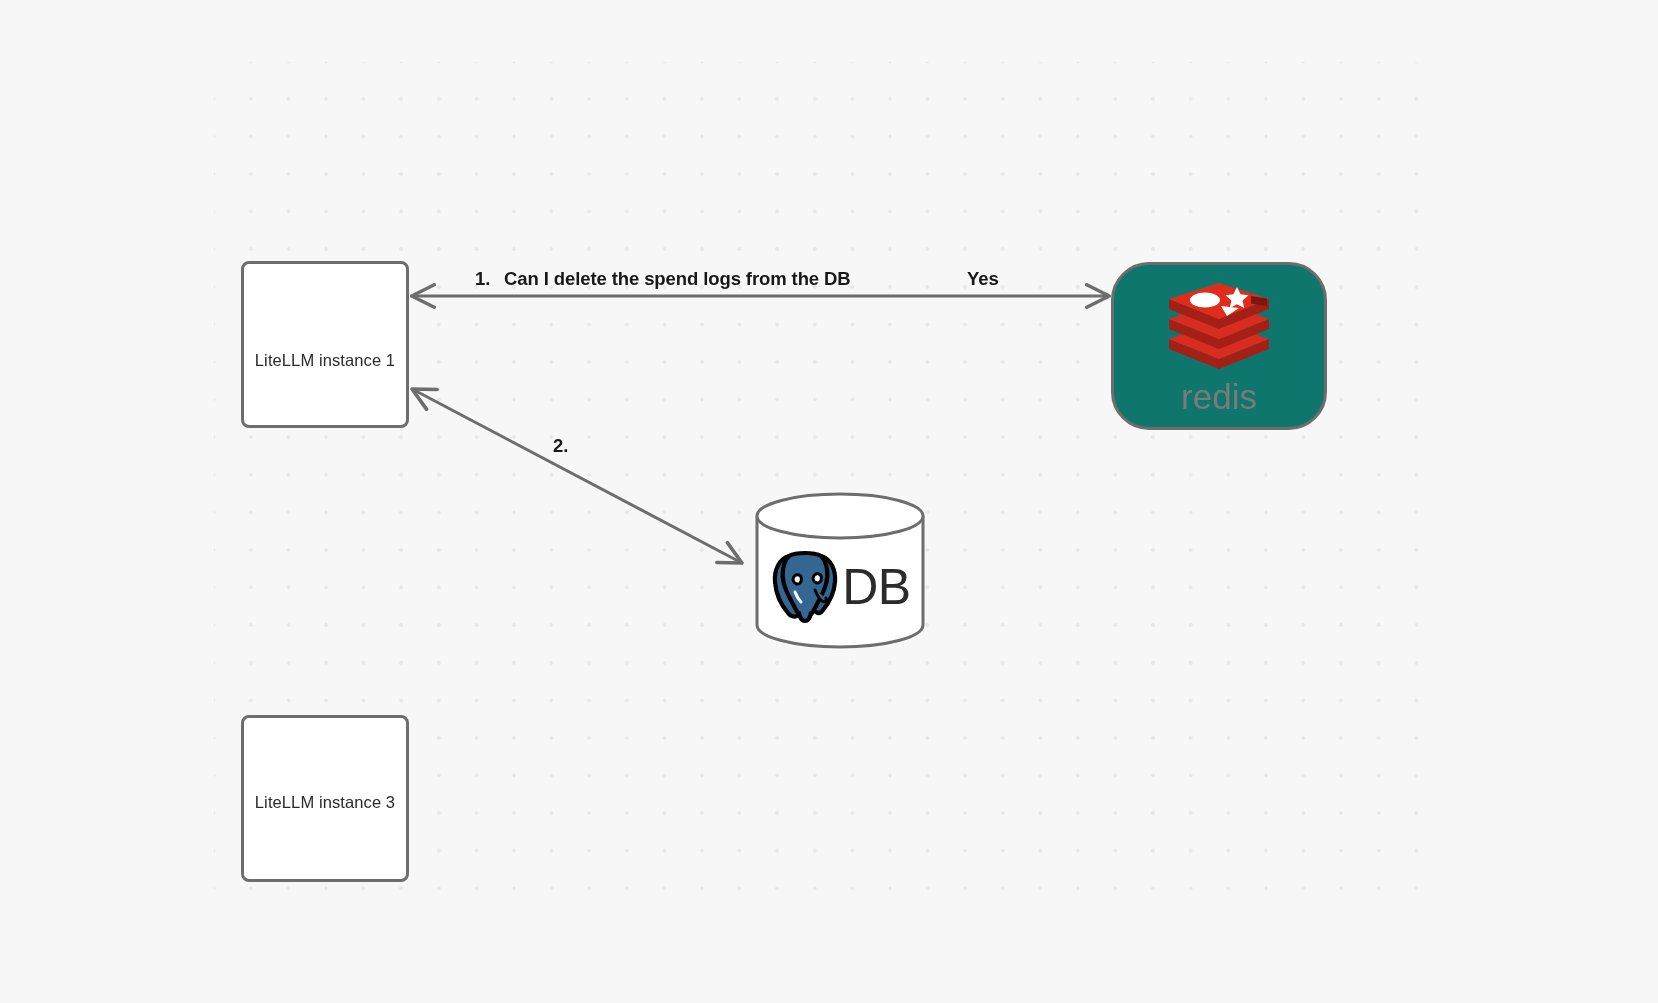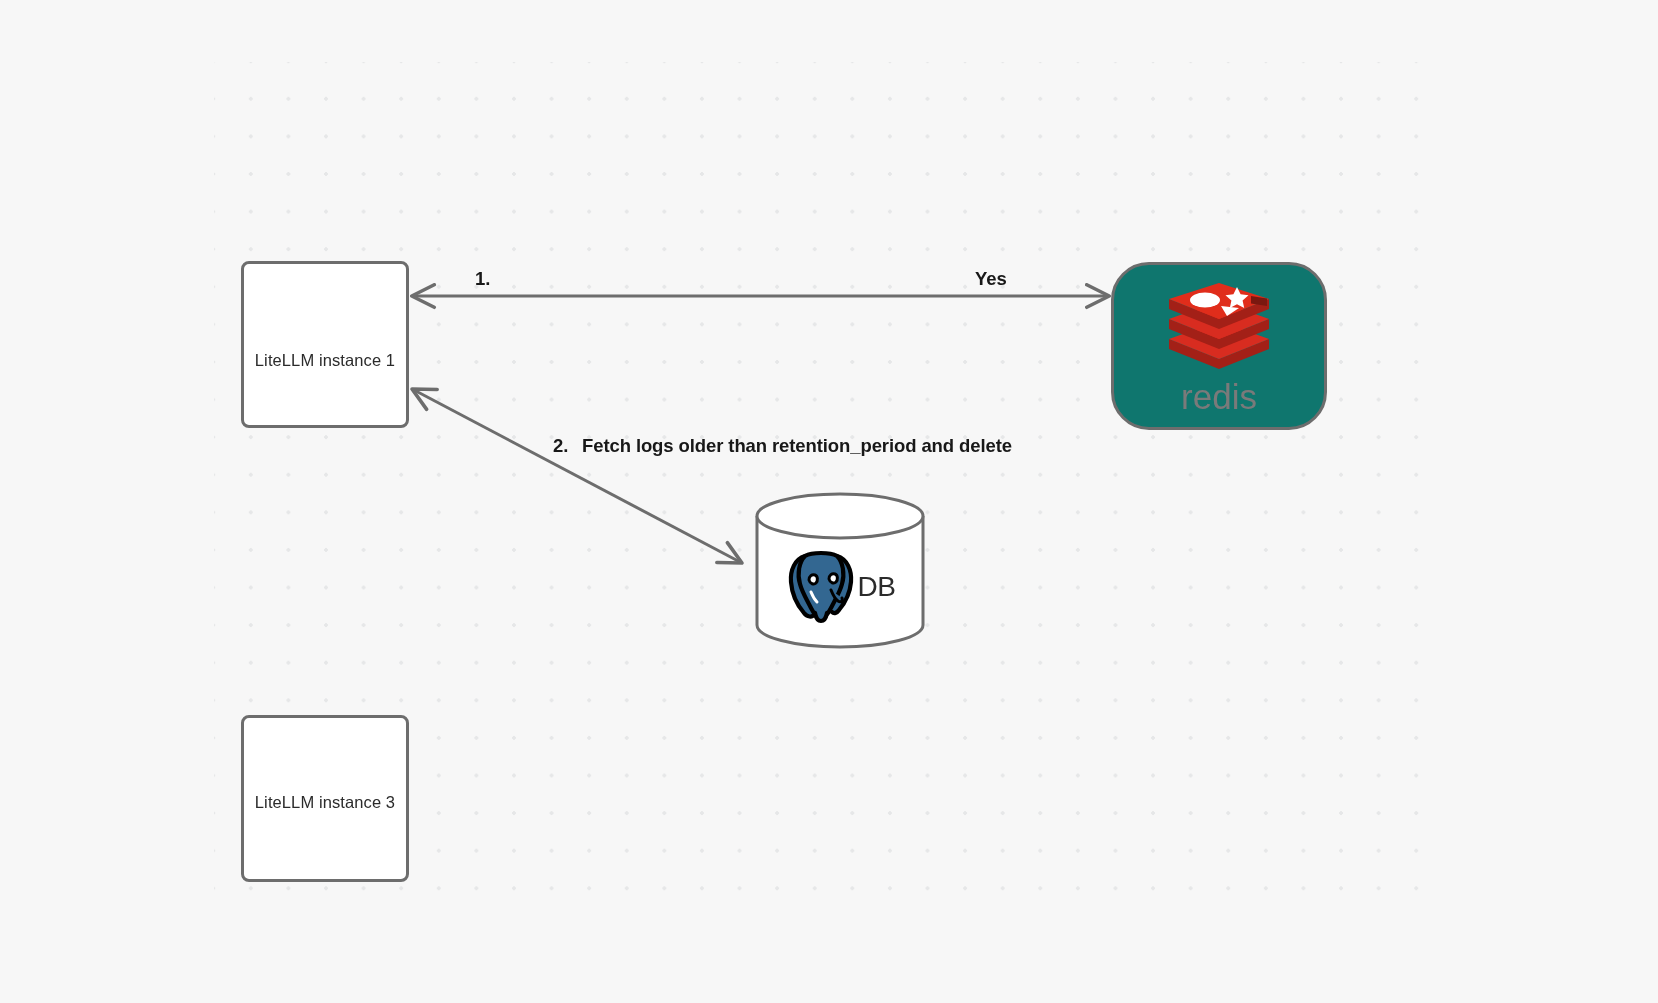--- a/index.html
+++ b/index.html
@@ -84,40 +84,40 @@
     position: absolute;
     left: 0; right: 0;
     top: 58px;
     display: flex;
     align-items: center;
     justify-content: center;
     gap: 1px;
   }
   #db-text {
     font-family: "Liberation Sans", sans-serif;
-    font-size: 28px;
+    font-size: 50px;
     font-weight: 400;
     color: #2b2b2b;
     letter-spacing: -0.5px;
     line-height: 1;
   }
 
   
   .edge-label {
     position: absolute;
     font-family: "Liberation Sans", sans-serif;
     font-weight: bold;
     font-size: 18.5px;
     color: #181818;
     white-space: nowrap;
     letter-spacing: -0.1px;
   }
   #label-edge-1-num  { left: 475px; top: 268px; }
   #label-edge-1-main { left: 504px; top: 268px; }
-  #label-edge-1-resp { left: 967px; top: 268px; margin-left: 8px; }
+  #label-edge-1-resp { left: 967px; top: 268px; }
   #label-edge-2-num  { left: 553px; top: 435px; }
   #label-edge-2-main { left: 582px; top: 435px; }
 
   svg.overlay {
     position: absolute;
     left: 0; top: 0;
     width: 1658px;
     height: 1003px;
     pointer-events: none;
   }
@@ -195,18 +195,18 @@
           <path d="M44 29 C44 25 47 23 50 24 C53 25 53 30 51 32 C49 34 45 33 44 29 Z" fill="#ffffff" stroke-width="3"></path>
           <path d="M26 42 C28 47 30 50 32 52" fill="none" stroke="#ffffff" stroke-width="3"></path>
           <path d="M46 40 C48 45 50 49 53 51 C56 53 58 51 57 48" fill="#336791" stroke-width="3"></path>
         </g>
       </svg>
       <span id="db-text">DB</span>
     </div>
   </div>
 
   <span class="edge-label" id="label-edge-1-num">1.</span>
+  <span class="edge-label" id="label-edge-1-main">Can I delete the spend logs from the DB</span>
   <span class="edge-label" id="label-edge-1-resp">Yes</span>
 
   <span class="edge-label" id="label-edge-2-num">2.</span>
-  <span class="edge-label" id="label-edge-2-main">Fetch logs older than retention_period and delete</span>
 
 </div>
 
 </body></html>

